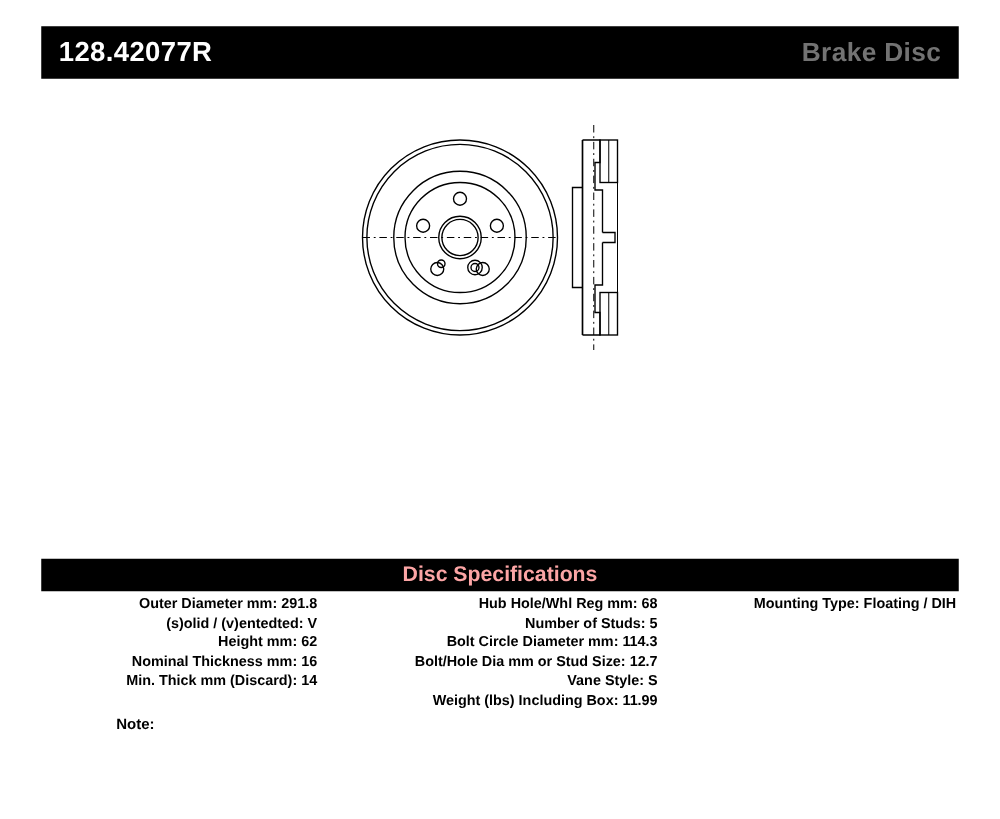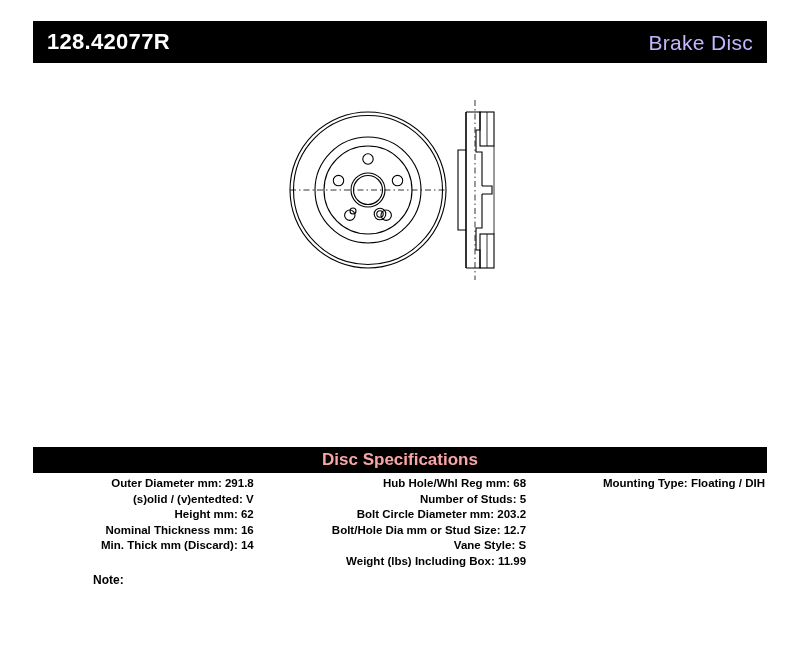--- a/index.html
+++ b/index.html
@@ -38,23 +38,23 @@
     padding: 0 14px;
   }
   .part-number {
     color: #ffffff;
     font-size: 22px;
     font-weight: bold;
     letter-spacing: 0.3px;
     line-height: 1;
   }
   .product-type {
-    color: #c4b5fd;
+    color: #737373;
     font-size: 21px;
-    font-weight: normal;
+    font-weight: bold;
     letter-spacing: 0.3px;
     line-height: 1;
   }
 
   
   .drawing {
     position: absolute;
     left: 270px;
     top: 90px;
     width: 280px;
@@ -195,21 +195,21 @@
       <div class="spec-col left">
         <div class="spec-line">Outer Diameter mm: 291.8</div>
         <div class="spec-line">(s)olid / (v)entedted: V</div>
         <div class="spec-line">Height mm: 62</div>
         <div class="spec-line">Nominal Thickness mm: 16</div>
         <div class="spec-line">Min. Thick mm (Discard): 14</div>
       </div>
       <div class="spec-col middle">
         <div class="spec-line">Hub Hole/Whl Reg mm: 68</div>
         <div class="spec-line">Number of Studs: 5</div>
-        <div class="spec-line">Bolt Circle Diameter mm: 203.2</div>
+        <div class="spec-line">Bolt Circle Diameter mm: 114.3</div>
         <div class="spec-line">Bolt/Hole Dia mm or Stud Size: 12.7</div>
         <div class="spec-line">Vane Style: S</div>
         <div class="spec-line">Weight (lbs) Including Box: 11.99</div>
       </div>
       <div class="spec-col right">
         <div class="spec-line">Mounting Type: Floating / DIH</div>
       </div>
     </div>
   </div>
 

